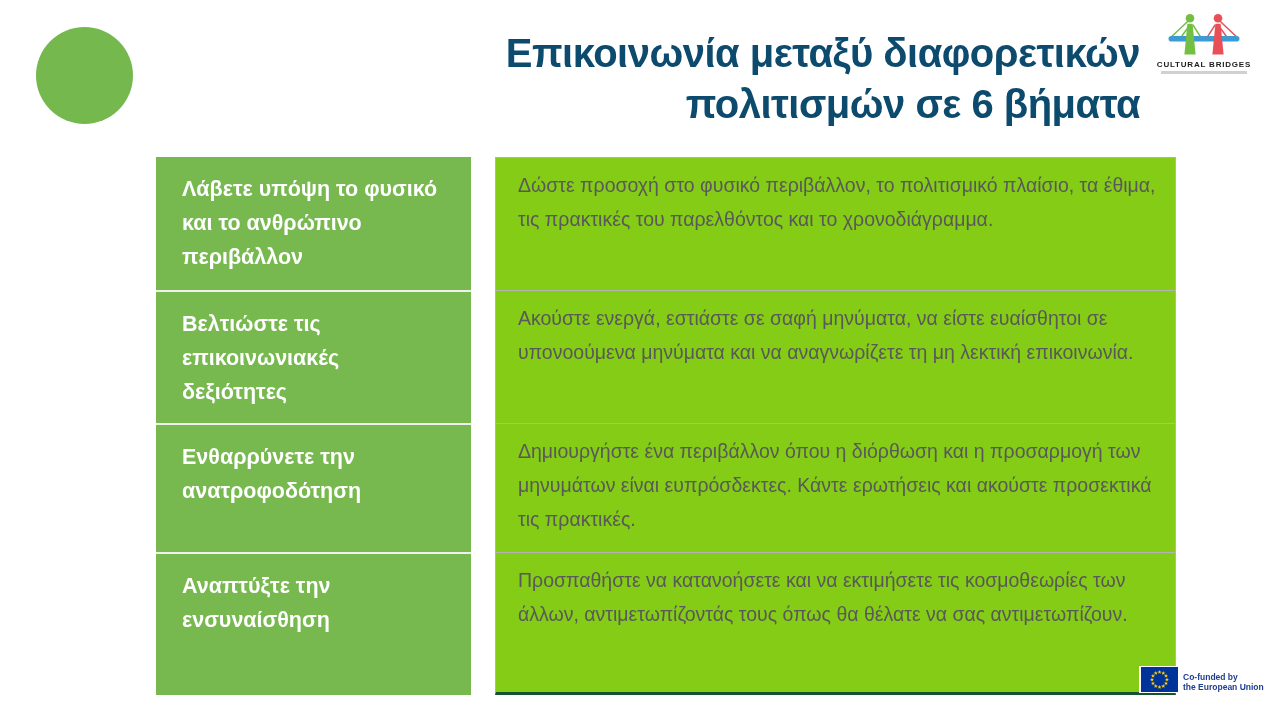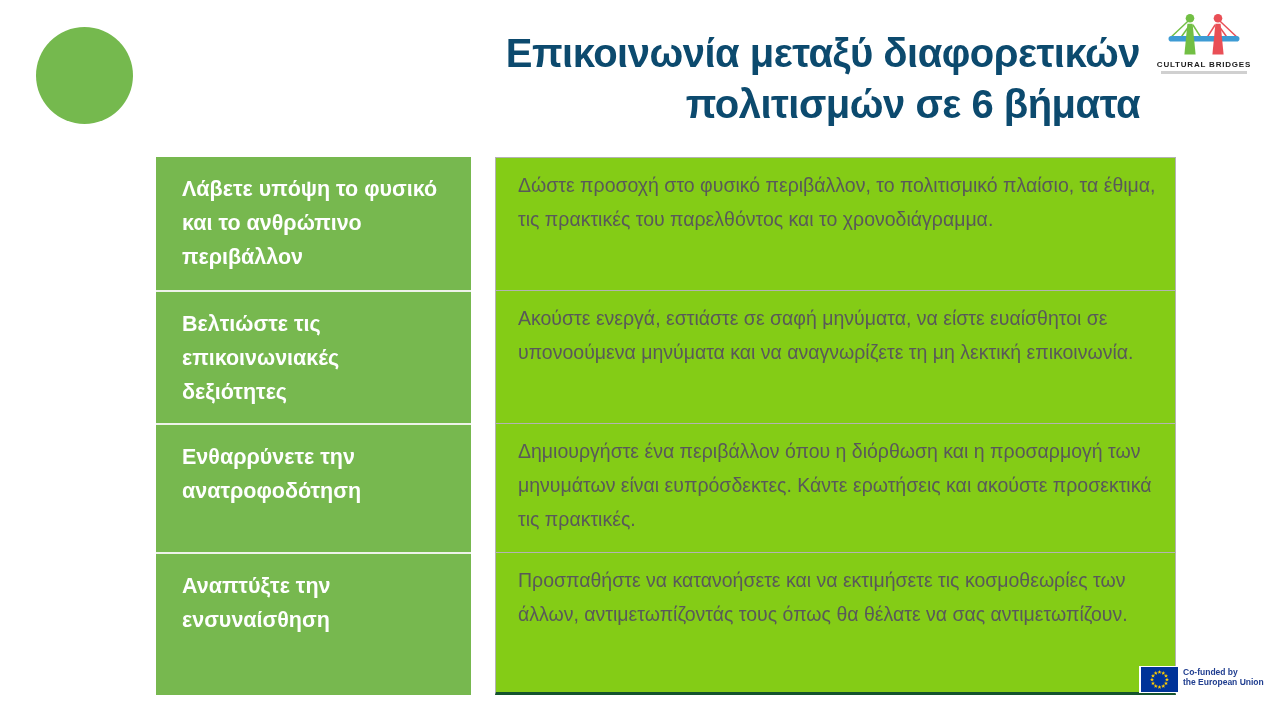--- a/index.html
+++ b/index.html
@@ -52,21 +52,21 @@
     color:#595959;font-size:19.5px;line-height:34px;
     padding:10px 18px 0 22px;
     border-left:1px solid #b3b3b3;border-right:1px solid #b3b3b3;
     border-top:1px solid #b3b3b3;
     margin-left:24px;
   }
   .t-row:not(:first-child) .cell-step{border-top:2px solid #eef2ea;}
   .t-row:last-child .cell-desc{border-bottom:3px solid #14532d;}
   
   .eu-badge{
-    position:absolute;left:1139px;top:666px;display:flex;align-items:flex-start;
+    position:absolute;left:1139px;top:666px;display:flex;align-items:flex-end;
     background:#ffffff;padding:1px 2px;
   }
   .eu-flag{flex:0 0 auto;display:block;}
   .eu-text{
     margin-left:5px;font-size:8.5px;line-height:10px;font-weight:bold;
     color:#1f3d8f;white-space:nowrap;
   }
 </style>
 </head>
 <body>

